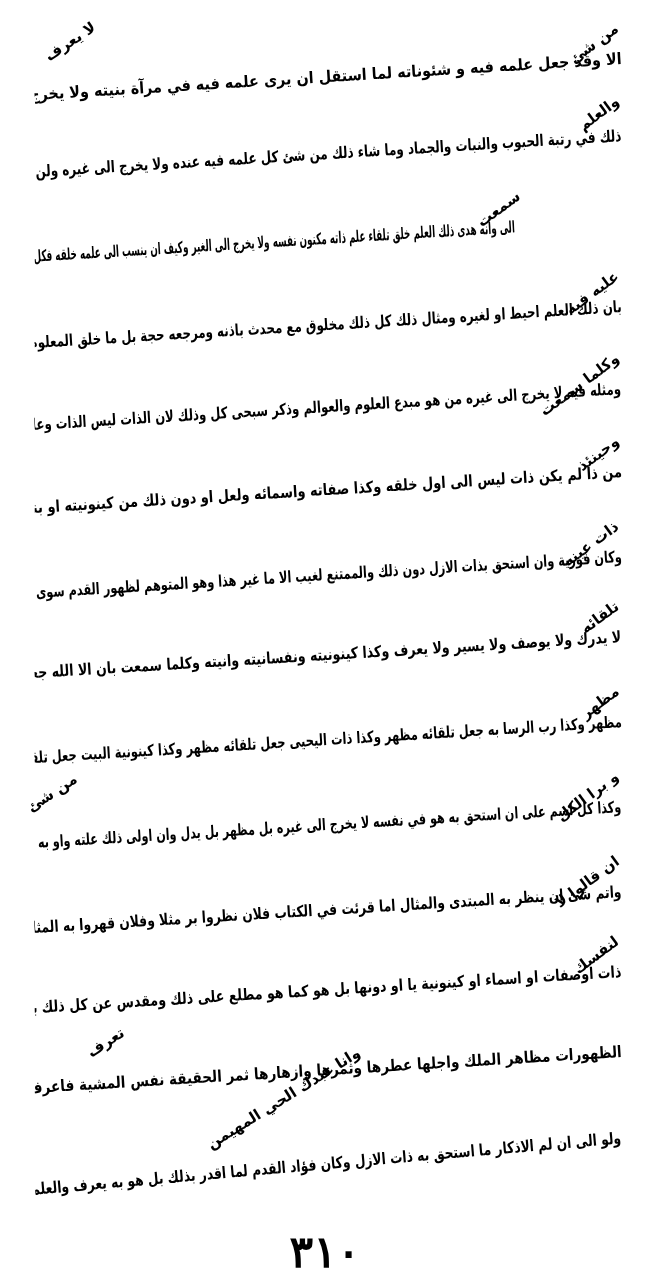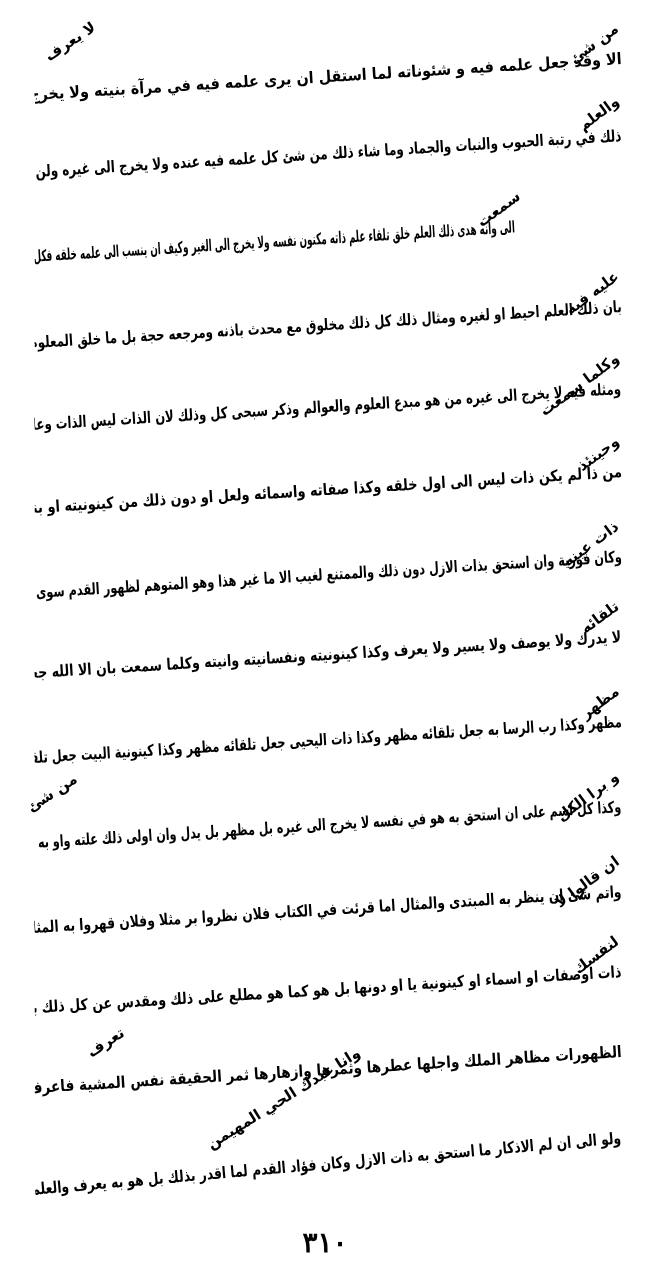--- a/index.html
+++ b/index.html
@@ -43,21 +43,21 @@
   }
   .riser-left{
     left:0;top:-26px;
     transform:rotate(-30deg);
     transform-origin:0 100%;
   }
   .page-number{
     position:absolute;
     left:50%;top:1226px;
     transform:translateX(-50%);
-    font-size:28px;font-weight:bold;
+    font-size:44px;font-weight:bold;
     font-family:Liberation Serif, serif;
   }
 </style>
 </head>
 <body>
 
 <div class="page">
 
   <div class="line" style="top:62px">
     <span class="riser riser-right">من شئ</span>

